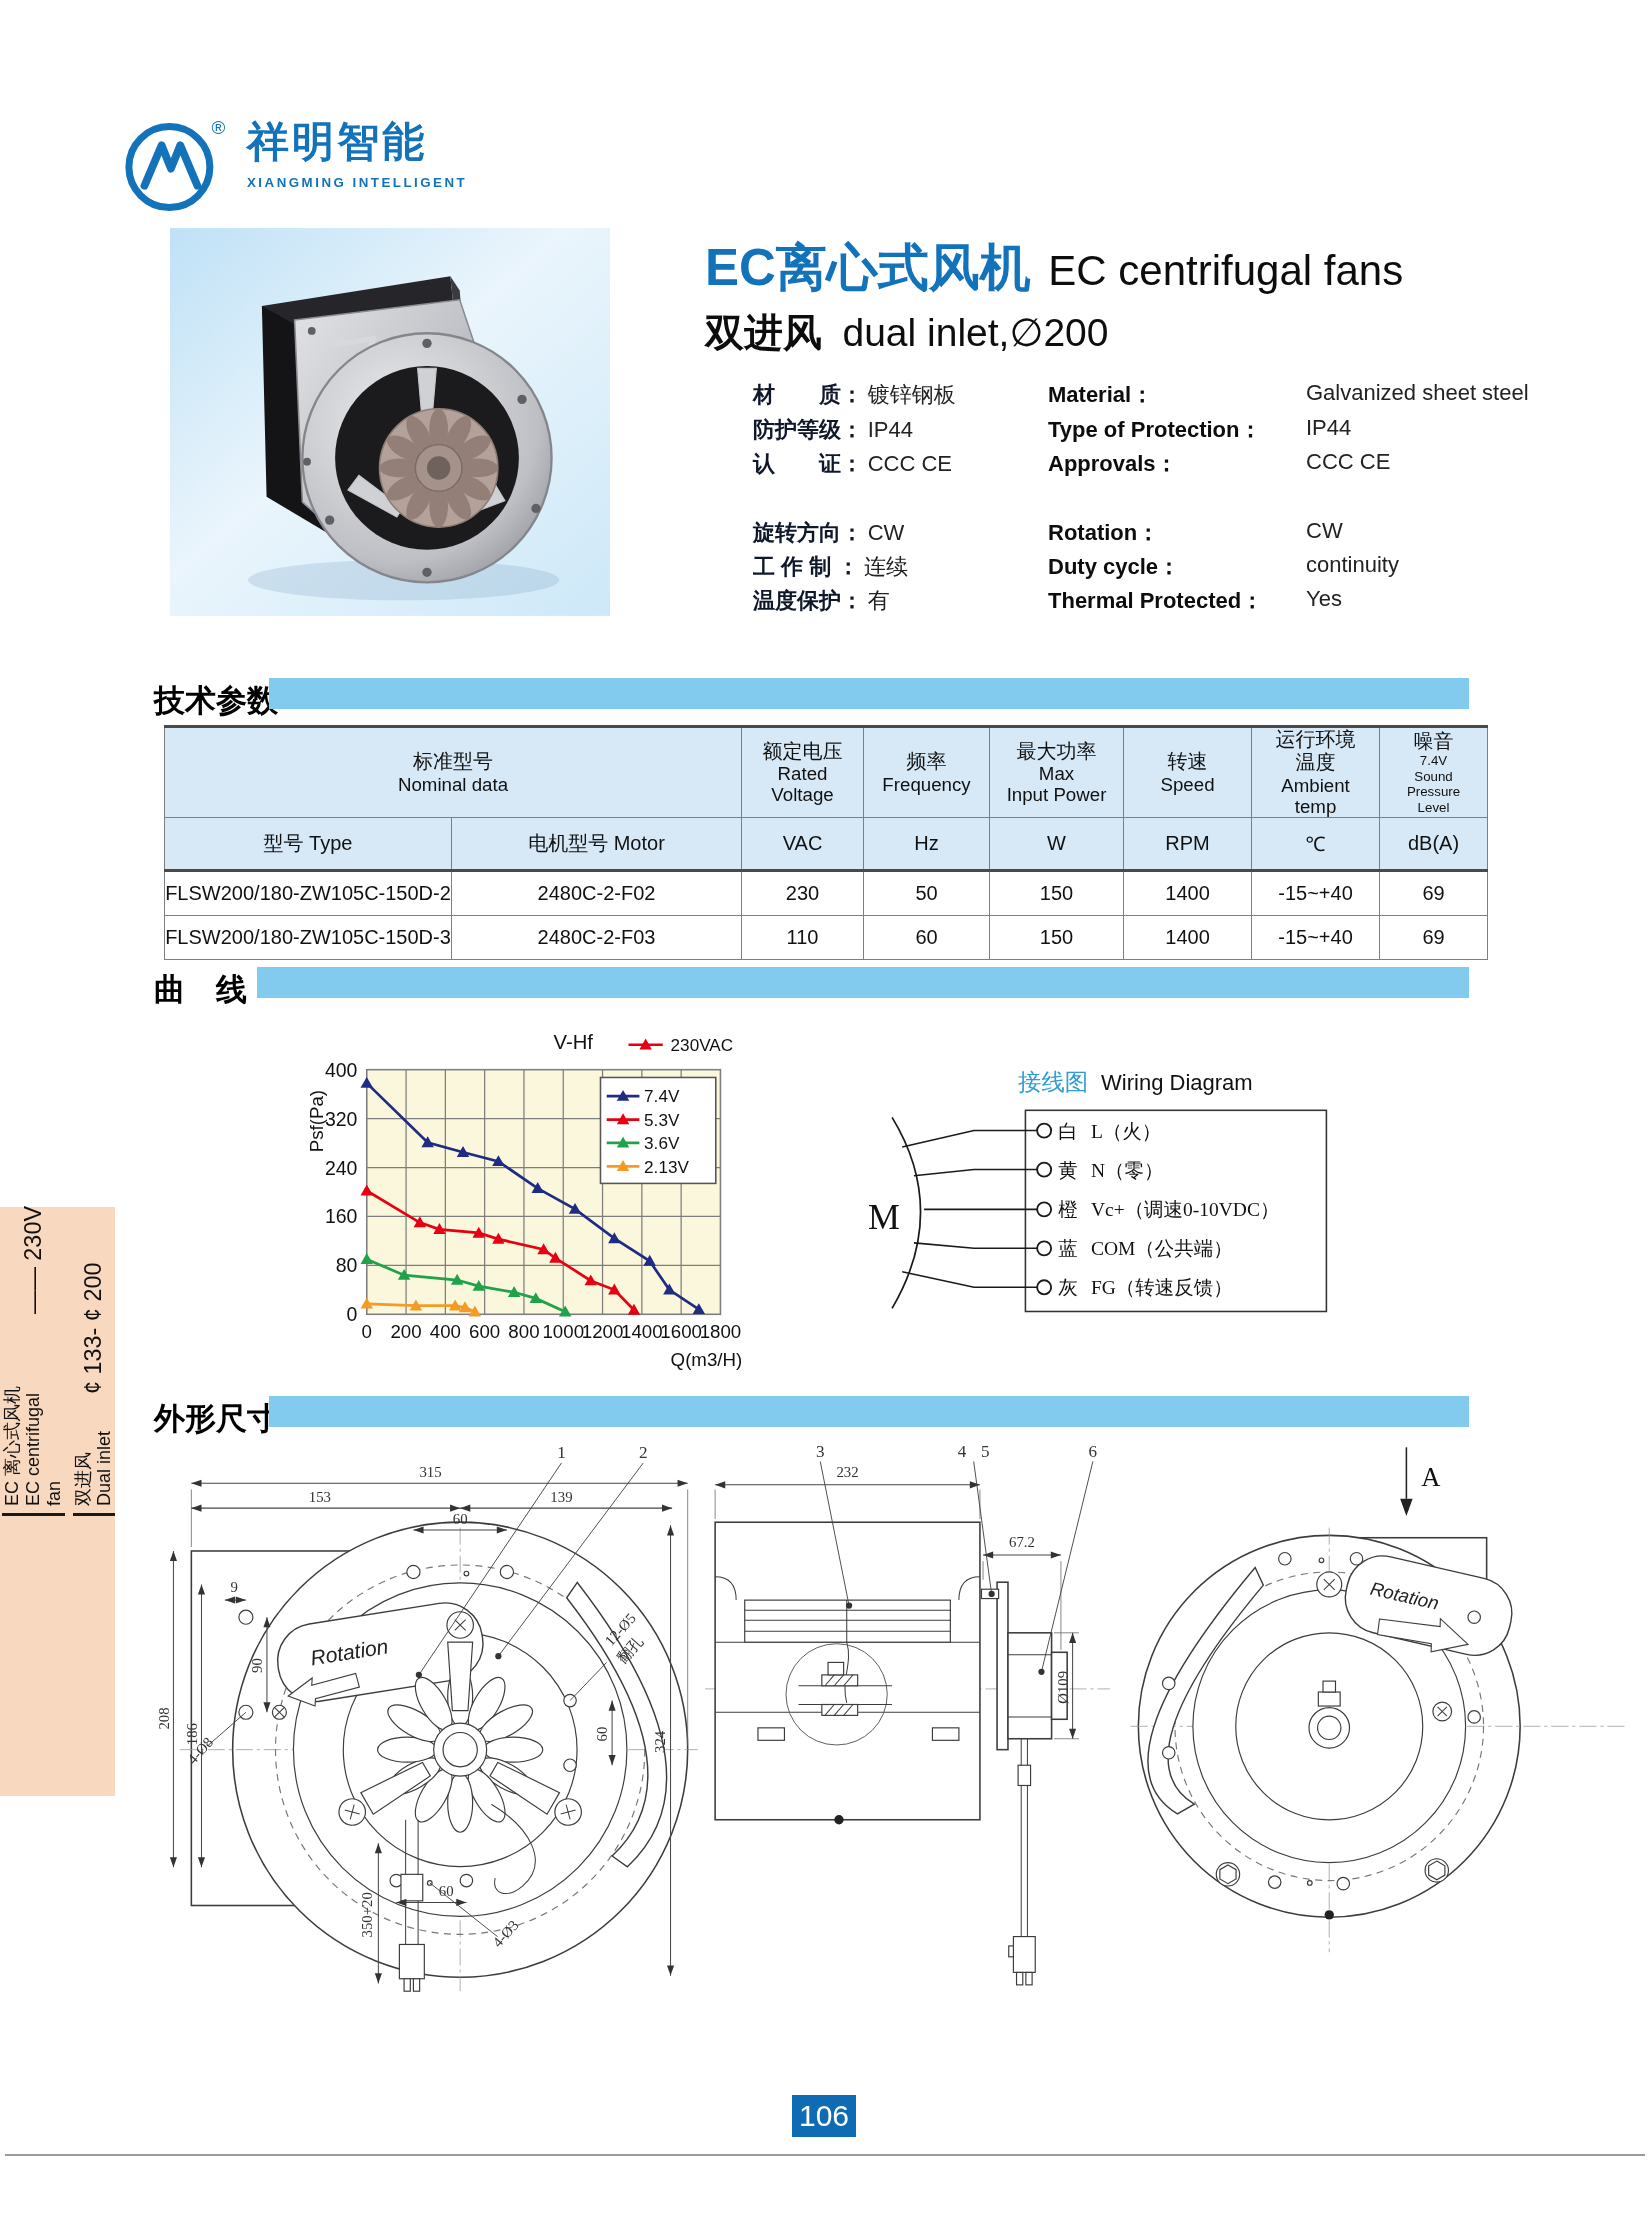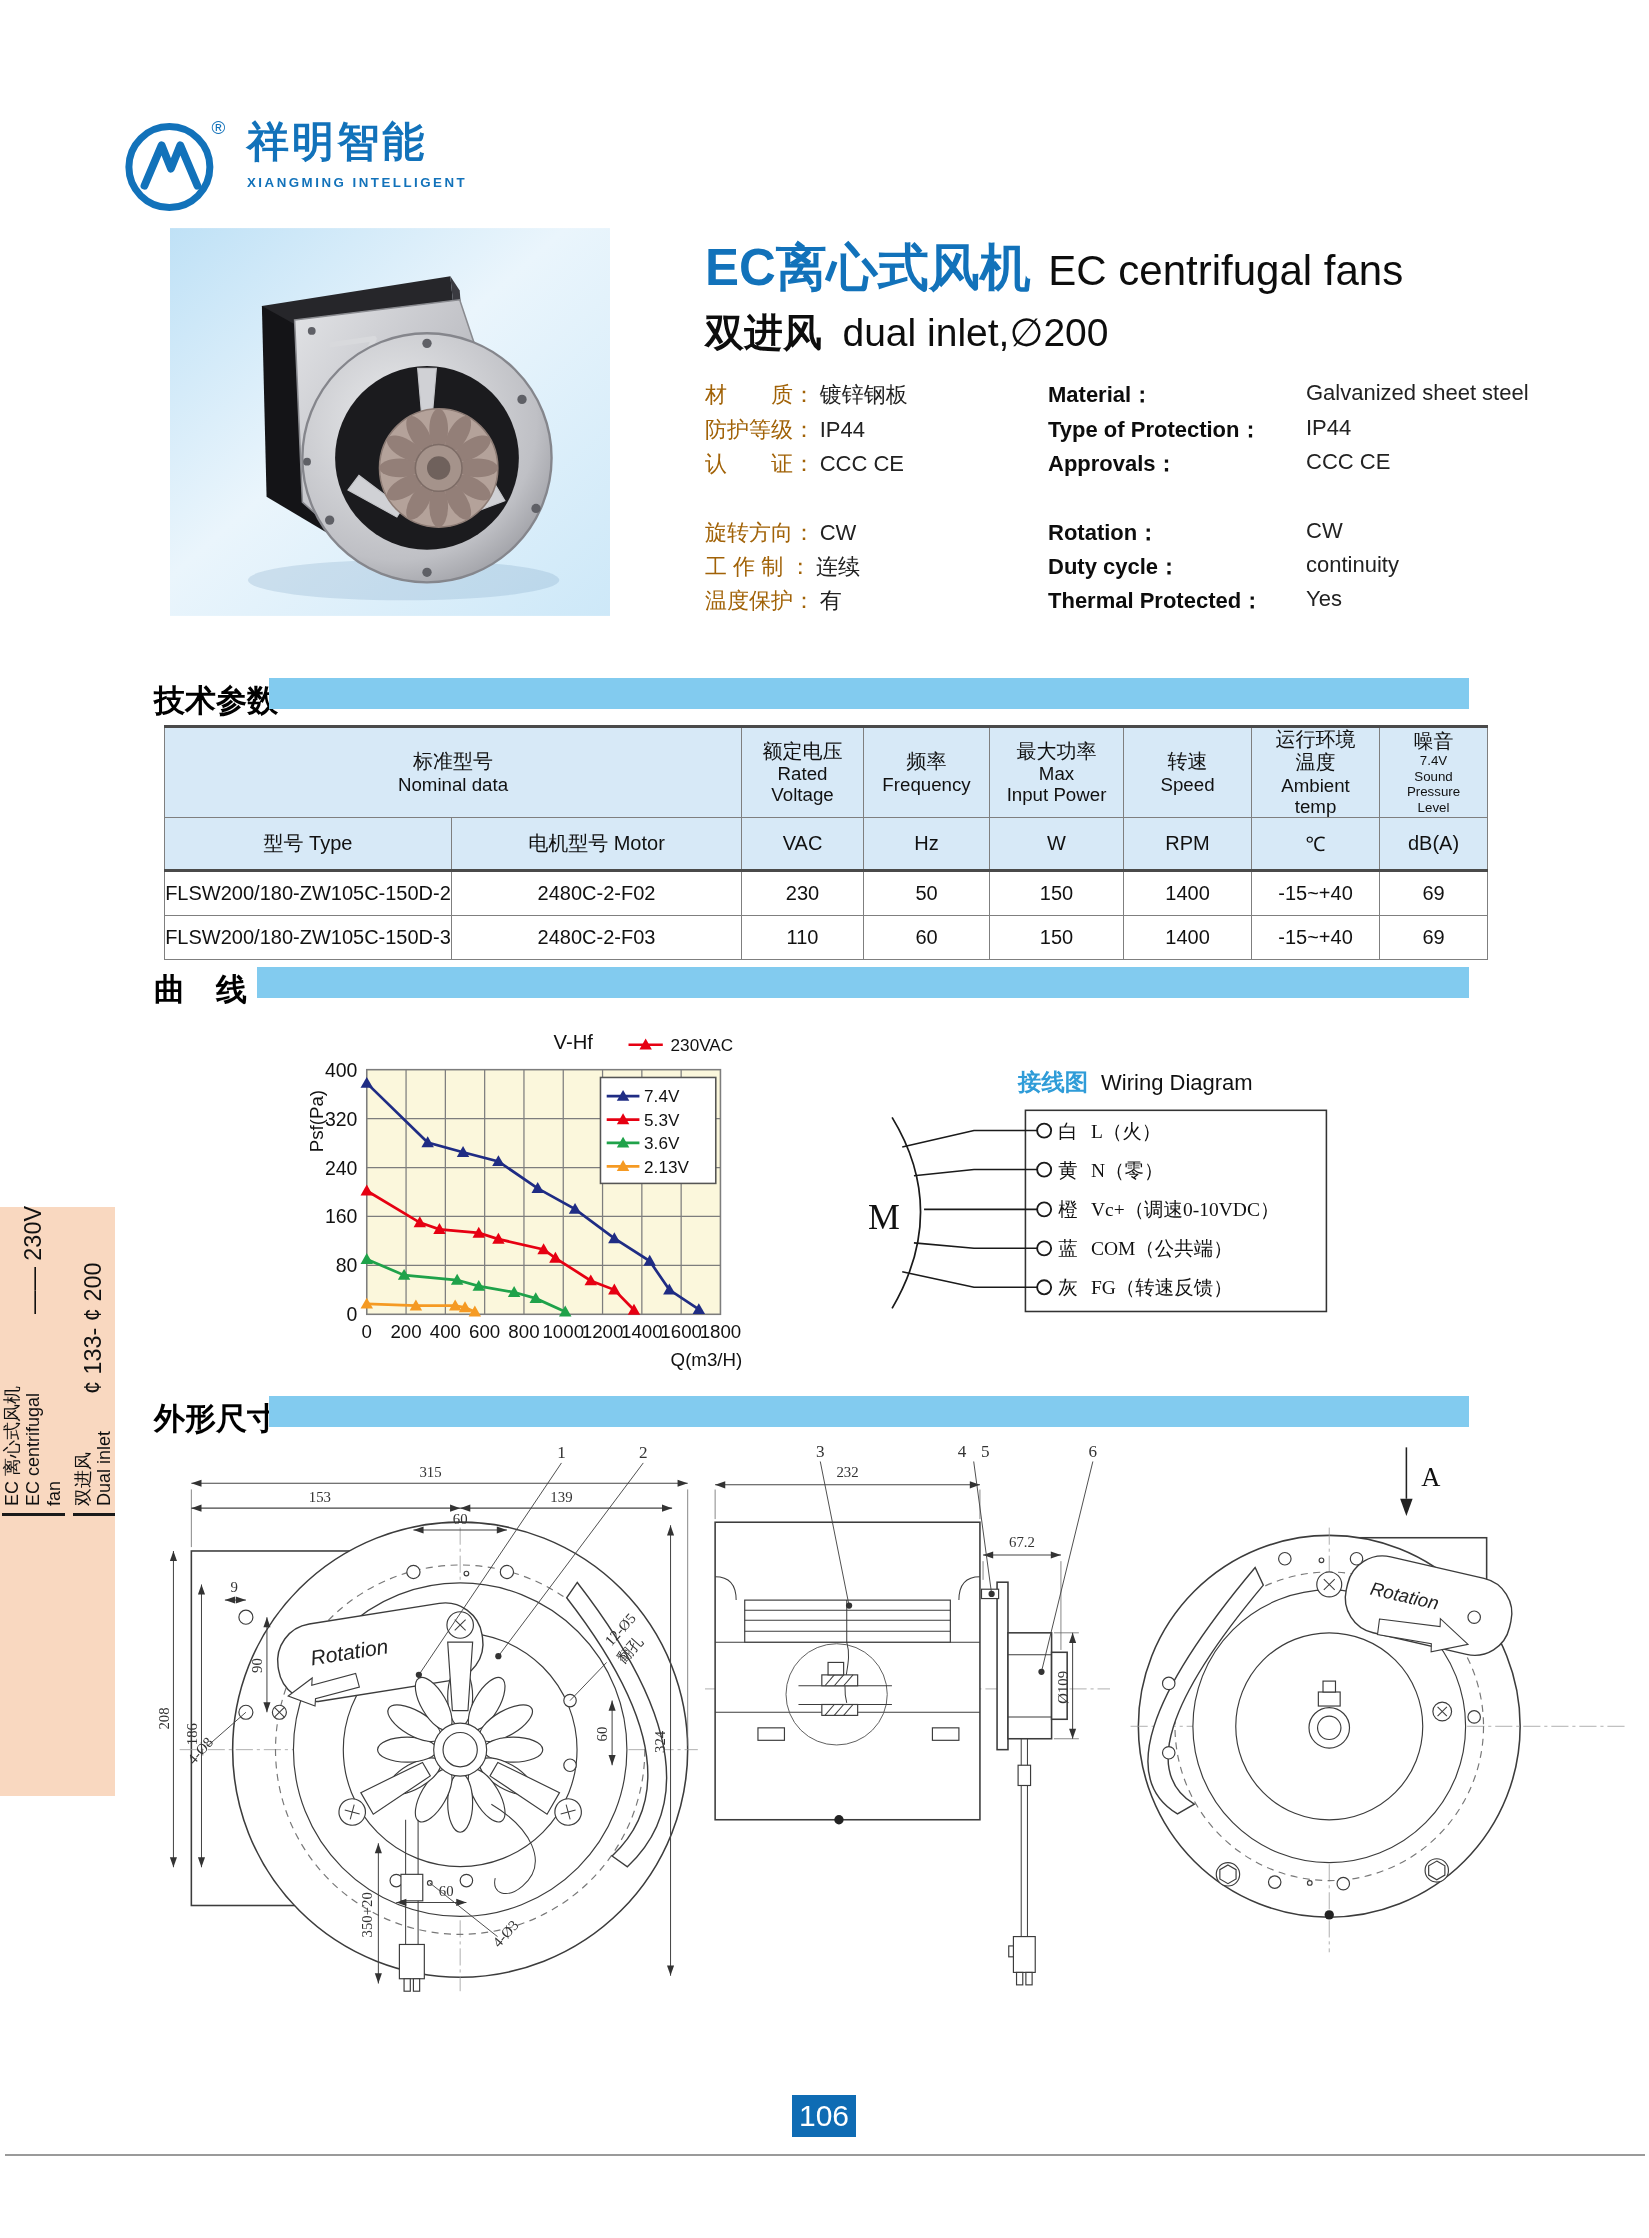--- a/index.html
+++ b/index.html
@@ -9,21 +9,21 @@
   
   .brand-cn{font-size:42px;font-weight:bold;color:#1272BA;letter-spacing:3.1px;}
   .brand-en{font-size:13.3px;font-weight:bold;color:#1272BA;letter-spacing:2.5px;margin-top:4.7px;}
   
   .title-cn{font-size:51px;font-weight:bold;color:#1272BA;display:inline;}
   .title-en{font-size:42px;font-weight:500;color:#0d0d0d;display:inline;margin-left:14px;}
   .sub-cn{font-size:39px;font-weight:bold;color:#0d0d0d;display:inline;}
   .sub-en{font-size:39px;font-weight:500;color:#0d0d0d;display:inline;margin-left:17px;}
   
   .spec-row{position:absolute;left:705px;width:896px;height:34px;font-size:22px;}
-  .spec-cl{font-weight:normal;color:#a16207;}
+  .spec-cl{font-weight:bold;color:#0f172a;margin-left:48px;}
   .spec-cv{color:#222;margin-left:4.7px;}
   .spec-el{position:absolute;left:343px;font-weight:bold;color:#0d0d0d;}
   .spec-ev{color:#222;margin-left:9px;}
   
   .sec-title{font-size:31px;font-weight:bold;color:#000;}
   .sec-bar{position:absolute;background:#82CBEF;height:31px;}
   
   table.tech{border-collapse:collapse;width:1323px;table-layout:fixed;
              border-top:3.9px solid #4a4a4a;}
   table.tech td{border:1.6px solid #7f7f7f;text-align:center;vertical-align:middle;padding:0;}
@@ -34,21 +34,21 @@
   tr.h2row td{height:51px;font-size:20px;}
   tr.h1row td{height:83px;}
   tr.drow td{height:43px;font-size:20px;background:#fff;border-bottom:1.6px solid #7f7f7f;}
   tr.h2row td{border-bottom:3.1px solid #4a4a4a;}
   
   .ct{font-size:24px;fill:#111;font-family:"Liberation Sans",sans-serif;}
   .cy{font-size:25px;}
   .cl{font-size:22px;fill:#111;font-family:"Liberation Sans",sans-serif;}
   .ctitle{font-size:26px;fill:#111;font-family:"Liberation Sans",sans-serif;}
   
-  .wire-title-cn{font-size:23.4px;font-weight:bold;color:#2F9CD8;}
+  .wire-title-cn{font-size:23.4px;font-weight:normal;color:#2F9CD8;}
   .wire-title-en{font-size:22px;color:#111;margin-left:9.4px;}
   .wt{font-size:25px;fill:#111;font-family:"Liberation Serif",serif;}
   
   .dim{font-size:19px;fill:#333;font-family:"Liberation Serif",serif;}
   .dimB{font-size:22px;fill:#333;font-family:"Liberation Serif",serif;}
   .ol{fill:#fff;stroke:#3c3c3c;stroke-width:2;}
   .ol15{fill:#fff;stroke:#3c3c3c;stroke-width:1.5;}
   .thin{fill:none;stroke:#3c3c3c;stroke-width:1.3;}
   .cl2{stroke:#999;stroke-width:1;stroke-dasharray:22 5 4 5;fill:none;}
   .dimline{stroke:#444;stroke-width:1.3;marker-start:url(#arw);marker-end:url(#arw);}

